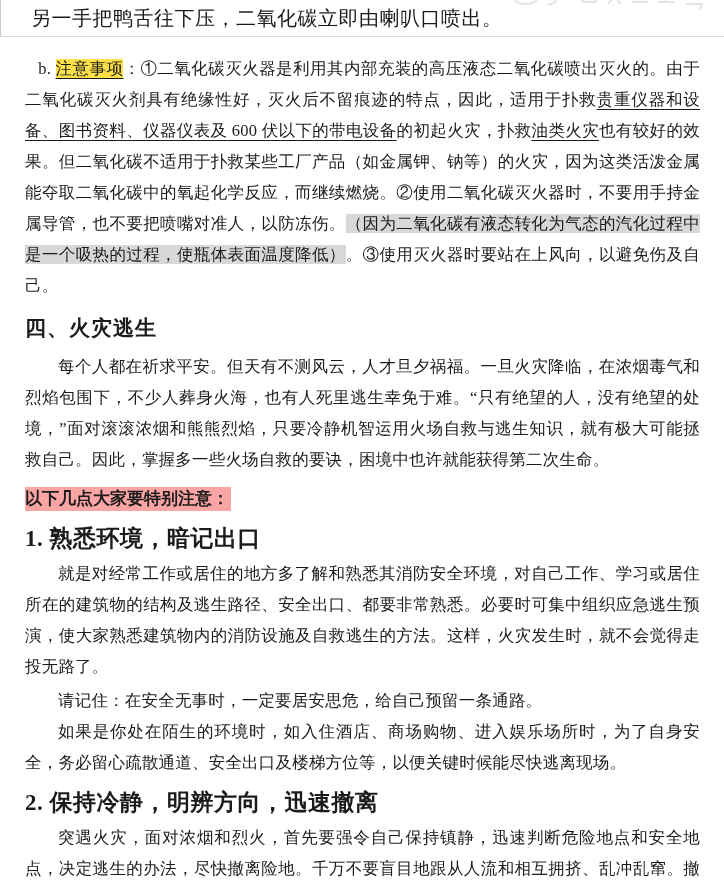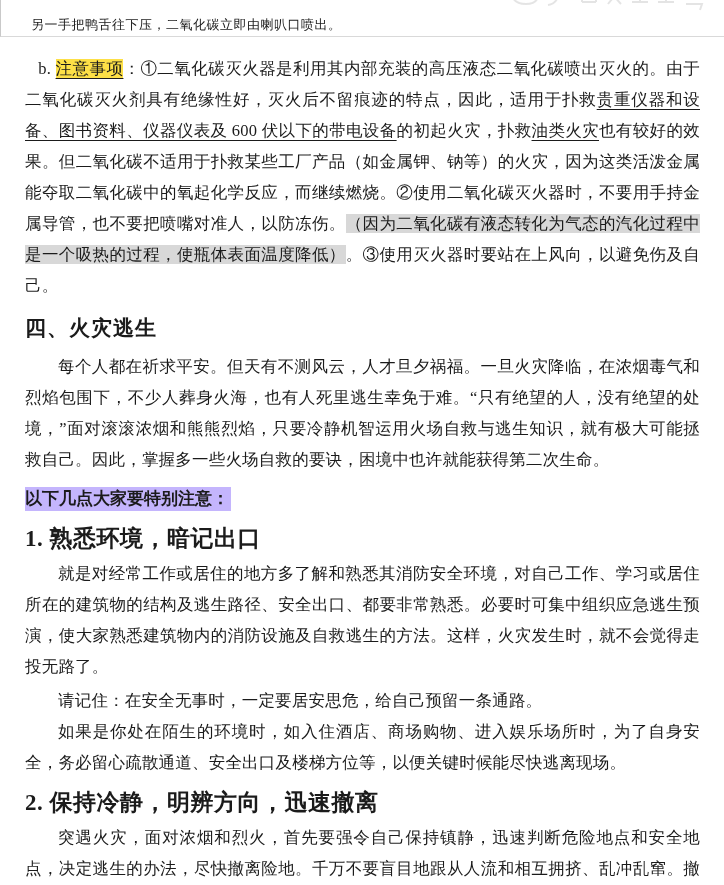--- a/index.html
+++ b/index.html
@@ -13,22 +13,22 @@
   }
   .top-strip {
     position:relative;
     height:37px;
     box-sizing:border-box;
     border-bottom:1px solid #d9d9d9;
     border-left:1px solid #c9c9c9;
   }
   .top-line {
     position:absolute;
-    left:30px; top:16px;
-    font-size:13px;
+    left:30px; top:5px;
+    font-size:20px;
     letter-spacing:0.5px;
     white-space:nowrap;
   }
   .watermark {
     position:absolute;
     top:-7px; right:6px;
     opacity:0.55;
     pointer-events:none;
   }
   .content {
@@ -52,21 +52,21 @@
     font-size:21px;
     font-weight:bold;
     letter-spacing:1px;
   }
   .note-line {
     margin:8px 0 6px 0;
     font-size:17px;
     line-height:31px;
     font-weight:bold;
   }
-  .note-line .hl-bg { background:#c4b5fd; padding:2px 2px 3px 0; }
+  .note-line .hl-bg { background:#fca5a5; padding:2px 2px 3px 0; }
   h3.rule-title {
     margin:9px 0 4px 0;
     font-size:23px;
     line-height:31px;
     font-weight:bold;
     letter-spacing:0.5px;
   }
   .rule-paras p { margin:0; }
   .p3-gap { margin-top:3px !important; }
 </style>

